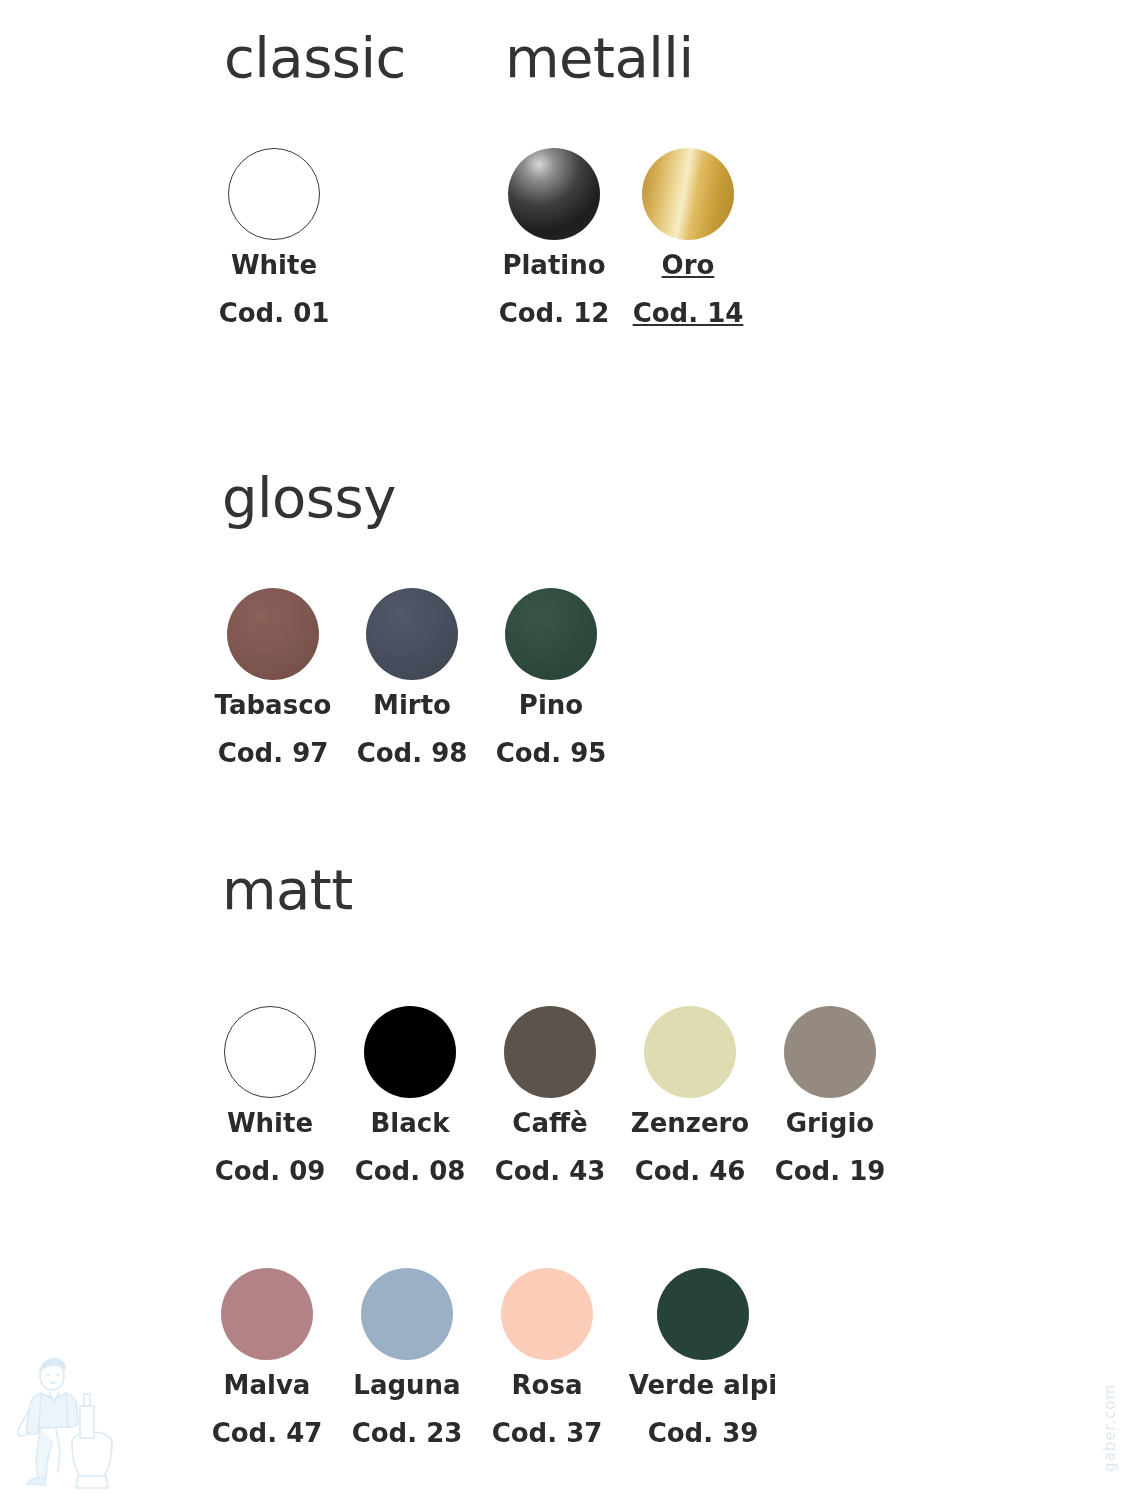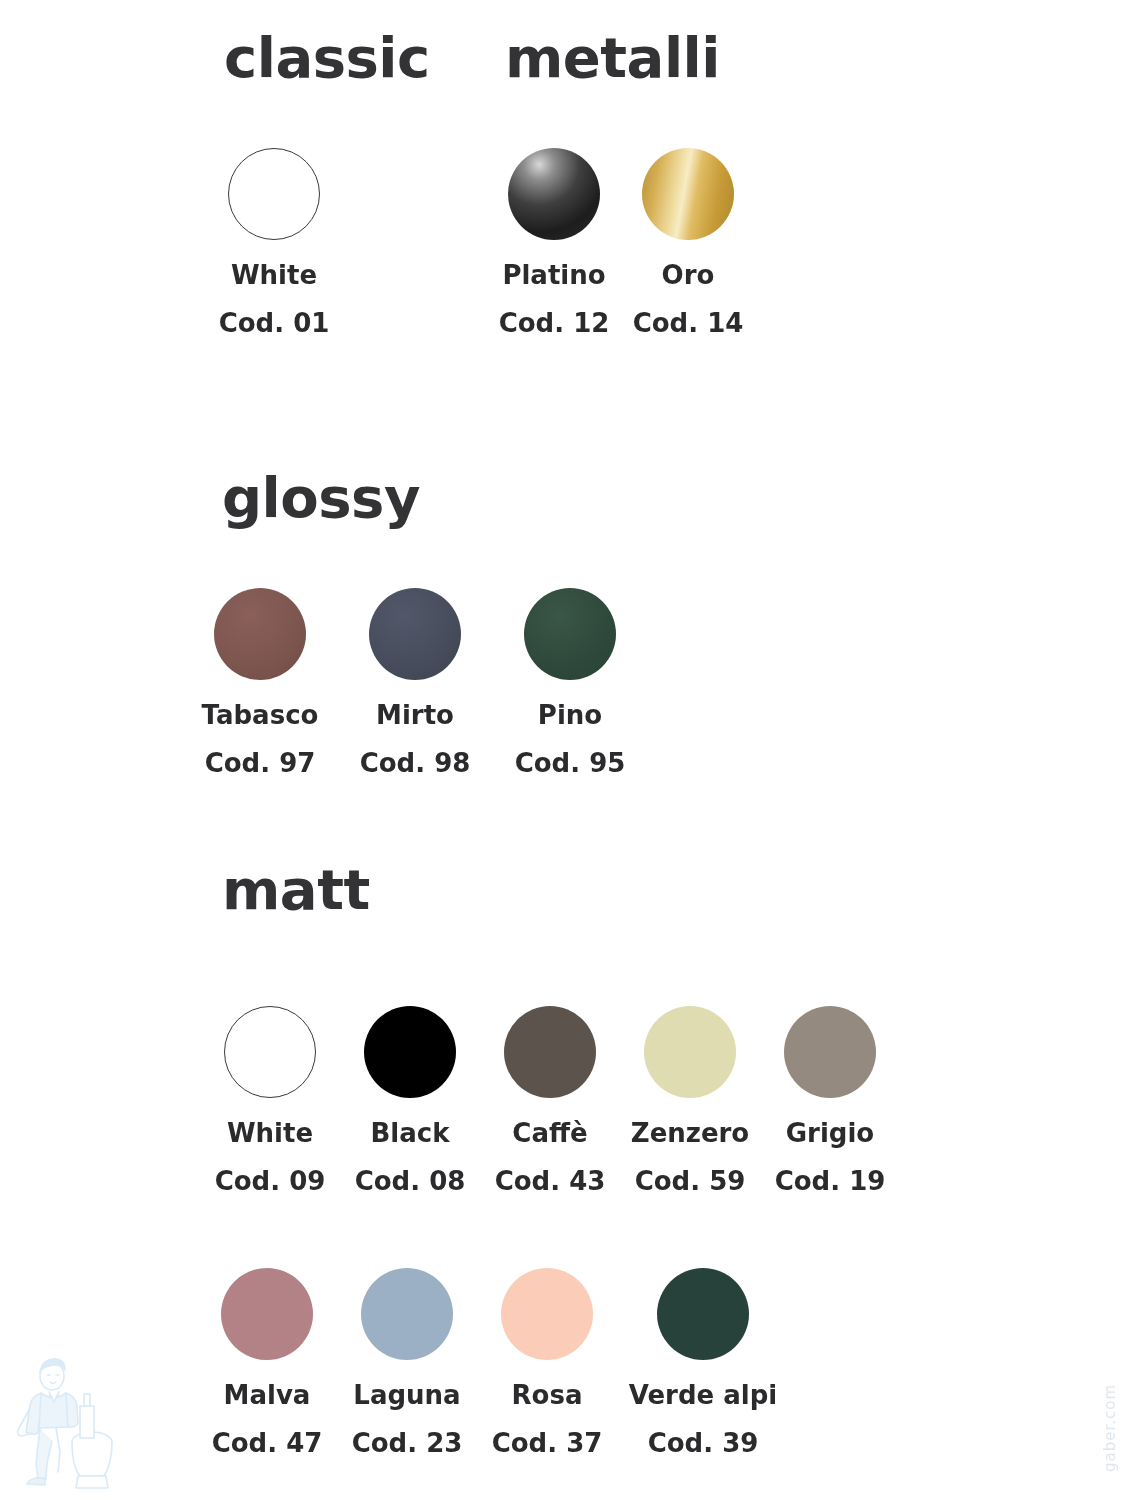--- a/index.html
+++ b/index.html
@@ -20,21 +20,21 @@
     position: relative;
     width: 1125px;
     height: 1500px;
     box-sizing: border-box;
   }
 
   
   .section-title {
     position: absolute;
     font-family: "DejaVu Sans", sans-serif;
-    font-weight: 700;
+    font-weight: 400;
     font-size: 56px;
     letter-spacing: -0.5px;
     color: #333335;
     line-height: 1;
     white-space: nowrap;
   }
 
   
   .swatch-row {
     position: absolute;
@@ -64,21 +64,21 @@
   .swatch-code {
     font-family: "DejaVu Sans", sans-serif;
     font-weight: 700;
     font-size: 26px;
     color: #2b2b2d;
     text-align: center;
     line-height: 1.0;
     white-space: nowrap;
   }
   .swatch-name {
-    margin-top: 22px;
+    margin-top: 12px;
   }
   .swatch-code {
     margin-top: 22px;
     font-weight: 700;
   }
 
   
   .watermark-figure {
     position: absolute;
     left: 8px;
@@ -120,31 +120,31 @@
   <div class="swatch-row" style="left:508px; top:148px;justify-content:center;">
 
     <div class="swatch" style="width:92px; margin-right:42px;">
       <div class="dot" style="background:
              radial-gradient(circle at 34% 18%, #d8d8d8 0%, #8d8d8d 16%, #3f3f3f 42%, #1d1d1d 70%, #2c2c2c 100%),
              linear-gradient(135deg, #4a4a4a 0%, #202020 55%, #3c3c3c 100%);"></div>
       <div class="swatch-name">Platino</div>
       <div class="swatch-code">Cod. 12</div>
     </div>
 
-    <div class="swatch" style="width:92px;">
+    <div class="swatch" style="width:92px;text-decoration:underline;">
       <div class="dot" style="background:
              linear-gradient(100deg, #b98e32 0%, #d5ae53 18%, #f0dc9f 38%, #f7ecc4 46%, #e0bc63 58%, #c79b37 78%, #b08a2d 100%);"></div>
       <div class="swatch-name">Oro</div>
       <div class="swatch-code">Cod. 14</div>
     </div>
   </div>
 
   <div class="section-title" style="left:222px; top:470px;">glossy</div>
 
-  <div class="swatch-row" style="left:210px; top:588px;gap:16px;">
+  <div class="swatch-row" style="left:223px; top:588px;">
 
     <div class="swatch" style="width:100px; margin-right:39px;">
       <div class="dot" style="background: radial-gradient(circle at 38% 30%, #8a6059 0%, #7e5650 55%, #714b46 100%);"></div>
       <div class="swatch-name">Tabasco</div>
       <div class="swatch-code">Cod. 97</div>
     </div>
 
     <div class="swatch" style="width:100px; margin-right:39px;">
       <div class="dot" style="background: radial-gradient(circle at 38% 30%, #525869 0%, #474d5c 55%, #3e4350 100%);"></div>
       <div class="swatch-name">Mirto</div>
@@ -177,21 +177,21 @@
 
     <div class="swatch" style="width:96px; margin-right:44px;">
       <div class="dot" style="background:#5c534c;"></div>
       <div class="swatch-name">Caffè</div>
       <div class="swatch-code">Cod. 43</div>
     </div>
 
     <div class="swatch" style="width:96px; margin-right:44px;">
       <div class="dot" style="background:#dedcb0;"></div>
       <div class="swatch-name">Zenzero</div>
-      <div class="swatch-code">Cod. 59</div>
+      <div class="swatch-code">Cod. 46</div>
     </div>
 
     <div class="swatch" style="width:96px;">
       <div class="dot" style="background:#958a80;"></div>
       <div class="swatch-name">Grigio</div>
       <div class="swatch-code">Cod. 19</div>
     </div>
   </div>
 
   <div class="swatch-row" style="left:218px; top:1268px;">

